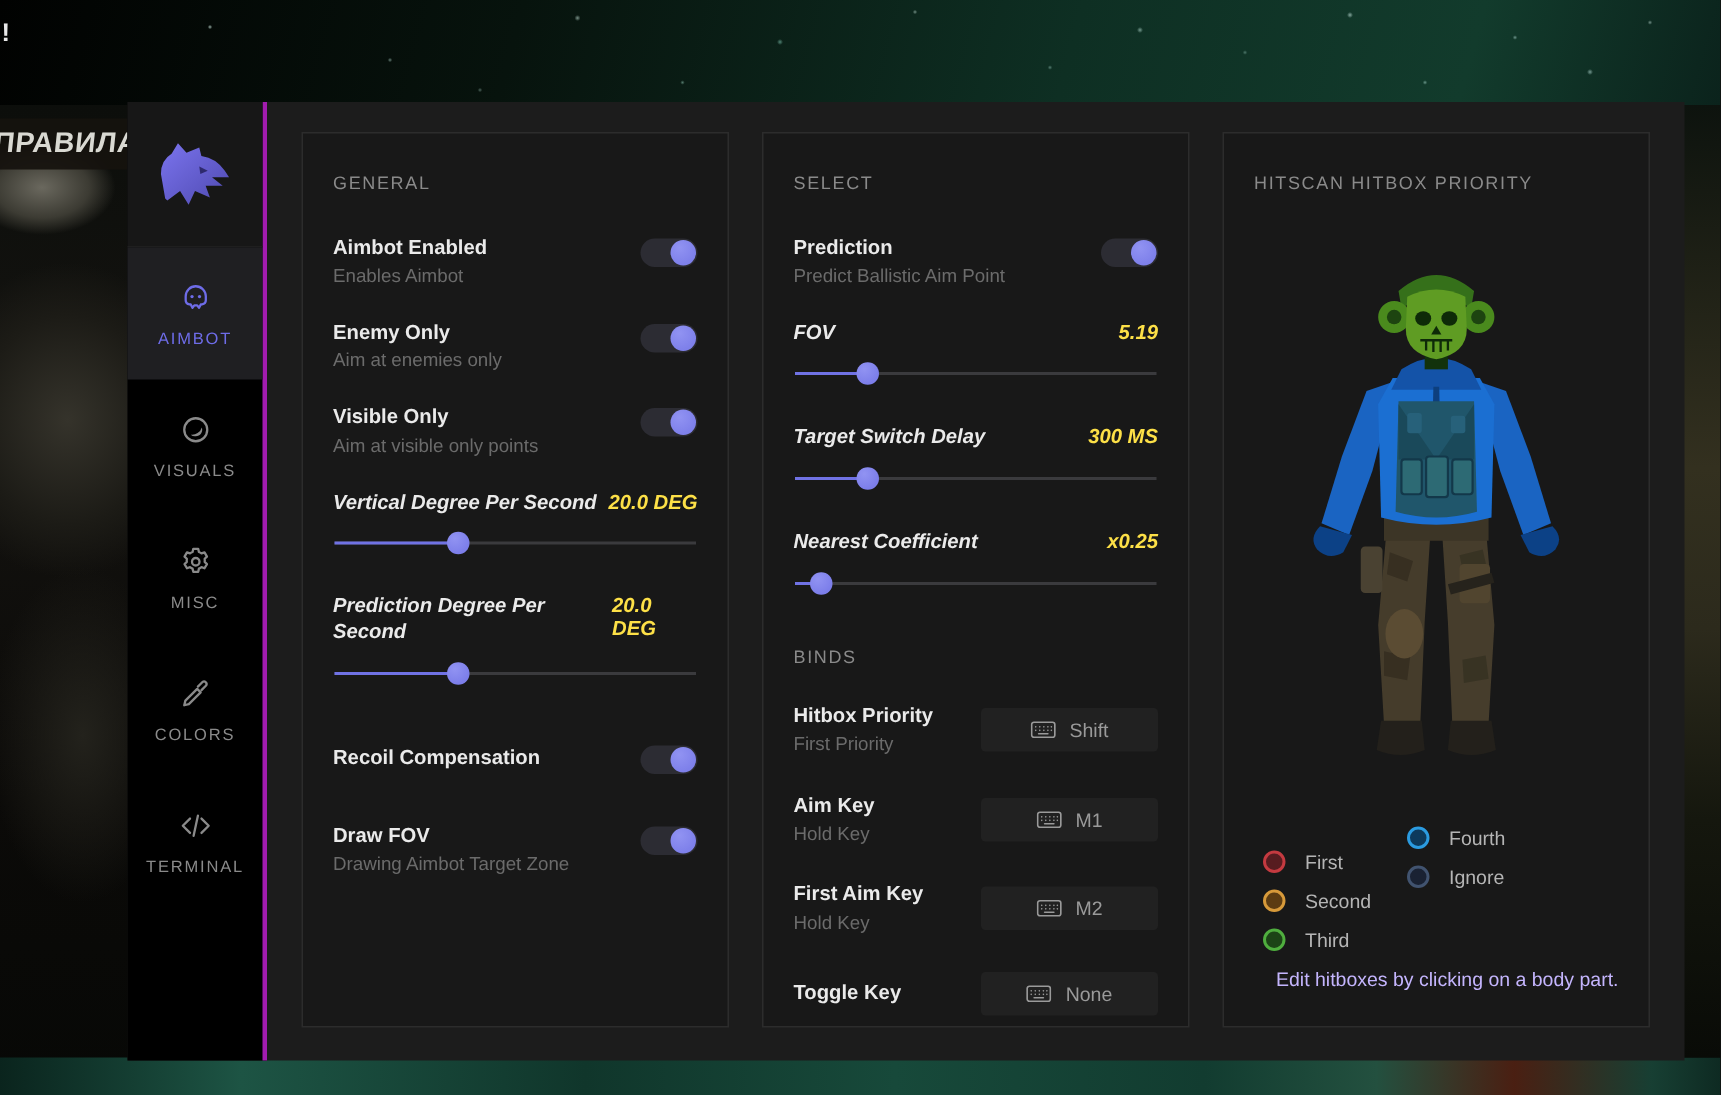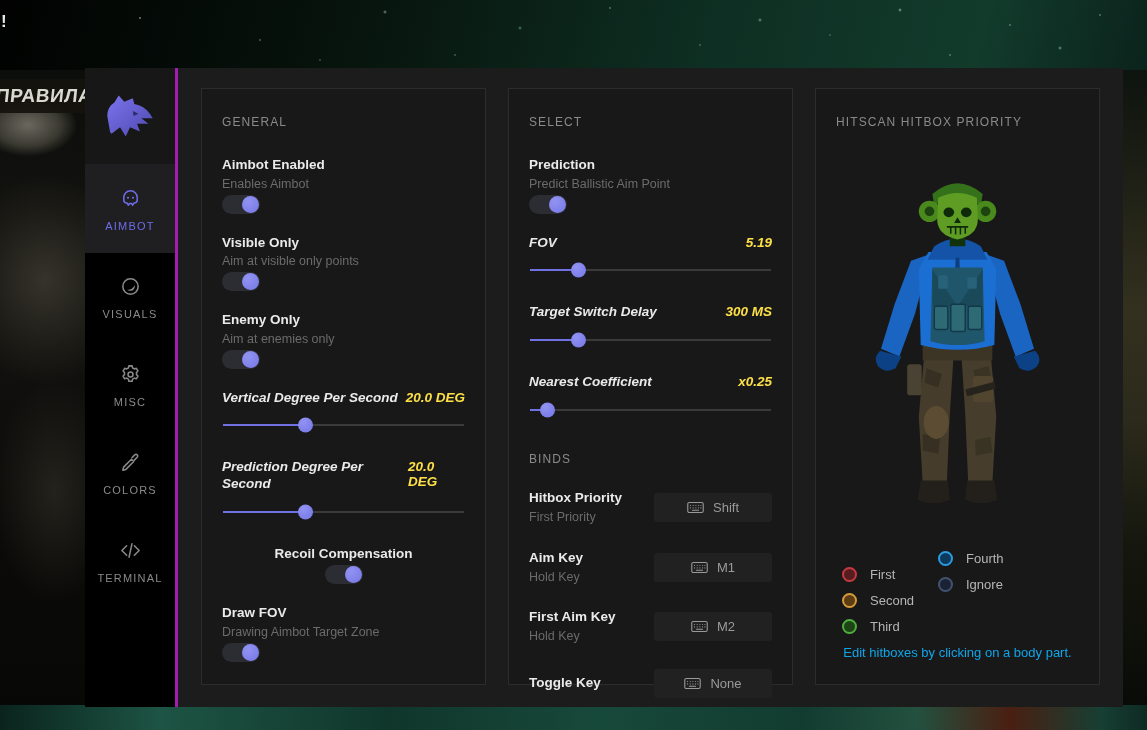--- a/index.html
+++ b/index.html
@@ -87,21 +87,21 @@
 
   
   .content { flex:1; display:flex; gap:22px; padding:20px 23px 22px 23px; }
   .panel {
     flex:1; background:#181818; border:1px solid #2c2c2c;
     padding:26px 20px 20px 20px; display:flex; flex-direction:column;
   }
   .panel-title { font-size:12px; letter-spacing:1.1px; color:#8a8a8a; margin-bottom:28px; }
   .section-title { font-size:12px; letter-spacing:1.1px; color:#8a8a8a; margin:8px 0 24px 0; }
 
-  .row-toggle { display:flex; justify-content:space-between; align-items:flex-start; margin-bottom:21px;flex-direction:column; }
+  .row-toggle { display:flex; justify-content:space-between; align-items:flex-start; margin-bottom:21px; }
   .row-toggle.solo { align-items:center; }
   .lbl { font-size:13.5px; font-weight:700; color:#eaeaea; line-height:1.25; }
   .sub { font-size:12.5px; color:#6b6b6b; margin-top:3px; line-height:1.25; }
   .sub:empty { display:none; }
 
   .switch {
     position:relative; flex:none; width:38px; height:19px; border-radius:10px;
     background:#2c2c33; margin-top:2px; cursor:pointer;
   }
   .switch .knob {
@@ -134,21 +134,21 @@
 
   
   .model-wrap { height:368px; display:flex; justify-content:center; margin-top:4px; }
   .model-wrap svg { height:100%; }
   .legend { display:flex; margin:22px 0 0 6px; }
   .legend-col { display:flex; flex-direction:column; gap:11px; }
   .legend-col.c1 { width:96px;margin-top:16px; }
   .legend-item { display:flex; align-items:center; gap:13px; }
   .dot { width:15px; height:15px; border-radius:50%; border:2px solid #888; flex:none; }
   .legend-lbl { font-size:13px; color:#b5b5b5; }
-  .hit-footer { margin-top:auto; text-align:center; font-size:13px; color:#0ea5e9; padding-bottom:4px; }
+  .hit-footer { margin-top:auto; text-align:right; font-size:13px; color:#c4b5fd; padding-bottom:4px; }
 
   .model-part { cursor:pointer; }
 </style>
 </head>
 <body>
 
 <div class="bg-top"></div>
 <div class="bg-left"></div>
 <div class="bg-bottom"></div>
 <div class="bg-right"></div>
@@ -226,32 +226,32 @@
           <div class="lbl">Aimbot Enabled</div>
           <div class="sub">Enables Aimbot</div>
         </div>
         <div class="switch" data-state="on">
             <div class="knob"></div>
           </div>
       </div>
 
       <div class="row-toggle">
         <div>
+          <div class="lbl">Enemy Only</div>
+          <div class="sub">Aim at enemies only</div>
+        </div>
+        <div class="switch" data-state="on">
+            <div class="knob"></div>
+          </div>
+      </div>
+
+      <div class="row-toggle">
+        <div>
           <div class="lbl">Visible Only</div>
           <div class="sub">Aim at visible only points</div>
-        </div>
-        <div class="switch" data-state="on">
-            <div class="knob"></div>
-          </div>
-      </div>
-
-      <div class="row-toggle">
-        <div>
-          <div class="lbl">Enemy Only</div>
-          <div class="sub">Aim at enemies only</div>
         </div>
         <div class="switch" data-state="on">
             <div class="knob"></div>
           </div>
       </div>
 
       <div class="row-slider">
         <div class="slider-head">
           <div class="lbl">Vertical Degree Per Second</div>
           <div class="slider-val">20.0 DEG</div>

